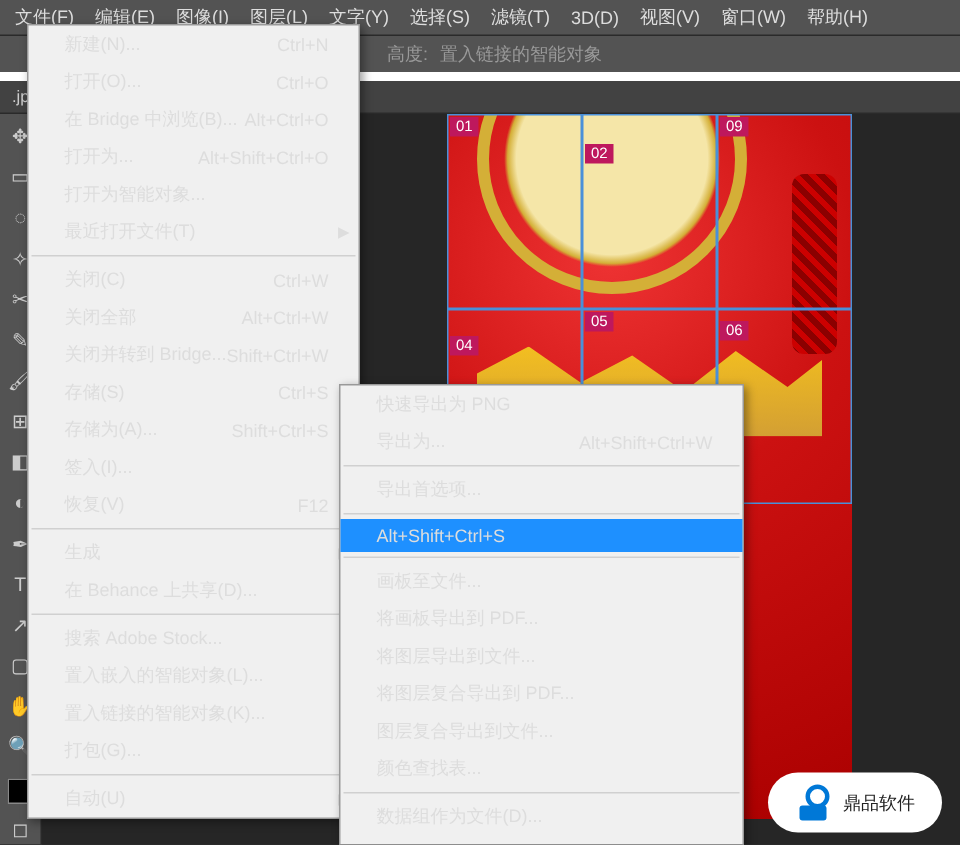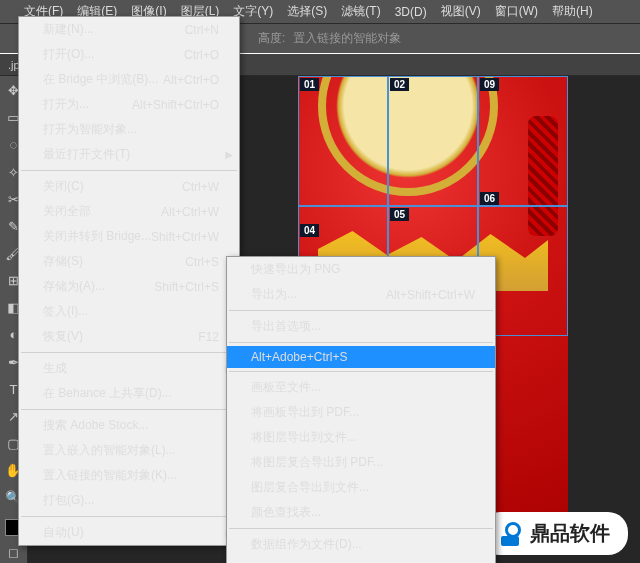--- a/index.html
+++ b/index.html
@@ -1,46 +1,46 @@
 <!DOCTYPE html>
 <html><head>
 <meta charset="utf-8">
 <style>
 *{margin:0;padding:0;box-sizing:border-box;font-family:"Microsoft YaHei",sans-serif;font-size:12px;color:#ddd}
 body{background:#323232;width:640px;height:563px;overflow:hidden;position:relative}
-.menubar{background:#535353;height:24px;display:flex;align-items:center;padding-left:24px;border-bottom:1px solid #2a2a2a}
+.menubar{background:#535353;height:24px;display:flex;align-items:center;padding-left:10px;border-bottom:1px solid #2a2a2a}
 .menubar span{margin-right:14px;cursor:default}
-.toolbar{background:#535353;height:30px;display:flex;align-items:center;padding-left:8px;border-bottom:1px solid #ffffff}
+.toolbar{background:#535353;height:30px;display:flex;align-items:center;padding-left:8px;border-bottom:6px solid #ffffff}
 .toolbar .lbl{margin-left:250px;color:#999}
 .toolbar .val{margin-left:8px;color:#999}
 .doctab{background:#424242;height:22px;display:flex;align-items:center;padding-left:8px;border-bottom:1px solid #2a2a2a;font-size:11px;color:#ccc}
 .main{display:flex;height:calc(100% - 76px)}
 .toolbox{width:28px;background:#535353;border-right:1px solid #2a2a2a;display:flex;flex-direction:column;align-items:center;padding-top:4px;gap:6px}
 .toolbox .t{width:22px;height:22px;display:flex;align-items:center;justify-content:center;font-size:13px;color:#ccc}
 .toolbox .swatch{width:18px;height:18px;background:#000;border:1px solid #888;margin-top:4px}
 .canvas{flex:1;background:#262626;position:relative}
 .artwork{position:absolute;left:270px;top:0;width:270px;height:470px;background:#b00;overflow:hidden}
 .artwork::before{content:"";position:absolute;inset:0;background:radial-gradient(circle at 40% 20%, #e33 0%, #c11 40%, #a00 100%)}
 .ornament{position:absolute;top:-60px;left:20px;width:180px;height:180px;border-radius:50%;background:radial-gradient(circle,#f5e6a8 55%,#d4af37 60%,transparent 62%);border:8px solid #d4af37}
 .knot{position:absolute;right:10px;top:40px;width:30px;height:120px;background:repeating-linear-gradient(45deg,#8b0000,#8b0000 4px,#c00 4px,#c00 8px);border-radius:8px}
 .goldtext{position:absolute;top:155px;left:20px;width:230px;height:60px;background:linear-gradient(#f5d020,#d4af37);clip-path:polygon(0 30%,15% 0,30% 40%,45% 10%,60% 50%,75% 5%,90% 45%,100% 15%,100% 100%,0 100%);opacity:.9}
-.slicenum{position:absolute;background:#0f172a;color:#fff;font-size:10px;padding:1px 4px;font-weight:bold}
+.slicenum{position:absolute;background:#be185d;color:#fff;font-size:10px;padding:1px 4px;font-weight:normal}
 .slicebox{position:absolute;border:1px solid #4a90d9}
 .menu{position:absolute;background:#f0f0f0;border:1px solid #999;box-shadow:2px 2px 6px rgba(0,0,0,.4);min-width:208px;z-index:10}
 .menu .mi{display:flex;justify-content:space-between;align-items:center;padding:4px 20px 4px 24px;color:#000;position:relative}
 .menu .mi.disabled{color:#999}
 .menu .mi.sel{background:#1e90ff;color:#fff}
 .menu .sep{height:1px;background:#d0d0d0;margin:3px 2px}
 .menu .mi .arrow{position:absolute;right:6px;font-size:10px}
 .submenu{left:208px;top:248px;min-width:270px}
 .watermark{position:absolute;bottom:8px;right:12px;background:#fff;padding:8px 18px;border-radius:20px;display:flex;align-items:center;gap:8px}
 .watermark .logo{width:24px;height:24px;position:relative}
 .watermark .logo::before{content:"";position:absolute;top:0;left:7px;width:10px;height:10px;border:3px solid #0078d7;border-radius:50%}
 .watermark .logo::after{content:"";position:absolute;bottom:0;left:3px;width:18px;height:10px;background:#0078d7;border-radius:2px}
-.watermark span{color:#222;font-size:20px;font-weight:bold}
+.watermark span{color:#222;font-size:12px;font-weight:normal}
 </style>
 </head>
 <body>
 
 <div class="menubar">
     <span>文件(F)</span>
     <span>编辑(E)</span>
     <span>图像(I)</span>
     <span>图层(L)</span>
     <span>文字(Y)</span>
@@ -82,25 +82,25 @@
       <div class="ornament"></div>
       <div class="knot"></div>
       <div class="goldtext"></div>
       <div class="slicebox" style="left:0;top:0;width:90px;height:130px"></div>
       <div class="slicebox" style="left:90px;top:0;width:90px;height:130px"></div>
       <div class="slicebox" style="left:180px;top:0;width:90px;height:130px"></div>
       <div class="slicebox" style="left:0;top:130px;width:90px;height:130px"></div>
       <div class="slicebox" style="left:90px;top:130px;width:90px;height:130px"></div>
       <div class="slicebox" style="left:180px;top:130px;width:90px;height:130px"></div>
       <div class="slicenum" style="left:2px;top:2px">01</div>
-      <div class="slicenum" style="left:92px;top:2px">02</div>
+      <div class="slicenum" style="left:92px;top:20px">02</div>
       <div class="slicenum" style="left:182px;top:2px">09</div>
       <div class="slicenum" style="left:2px;top:148px">04</div>
       <div class="slicenum" style="left:92px;top:132px">05</div>
-      <div class="slicenum" style="left:182px;top:116px">06</div>
+      <div class="slicenum" style="left:182px;top:138px">06</div>
     </div>
   </div>
 </div>
 
 <div class="menu" id="fileMenu" style="left:18px;top:16px">
     <div class="mi">
       <span>新建(N)...</span>
       <span>Ctrl+N</span>
     </div>
     <div class="mi">
@@ -184,21 +184,21 @@
     <div class="mi">
       <span>导出为...</span>
       <span>Alt+Shift+Ctrl+W</span>
     </div>
     <div class="sep"></div>
     <div class="mi">
       <span>导出首选项...</span>
     </div>
     <div class="sep"></div>
     <div class="mi sel">
-      <span>Alt+Adobe+Ctrl+S</span>
+      <span>Alt+Shift+Ctrl+S</span>
     </div>
     <div class="sep"></div>
     <div class="mi">
       <span>画板至文件...</span>
     </div>
     <div class="mi">
       <span>将画板导出到 PDF...</span>
     </div>
     <div class="mi">
       <span>将图层导出到文件...</span>

